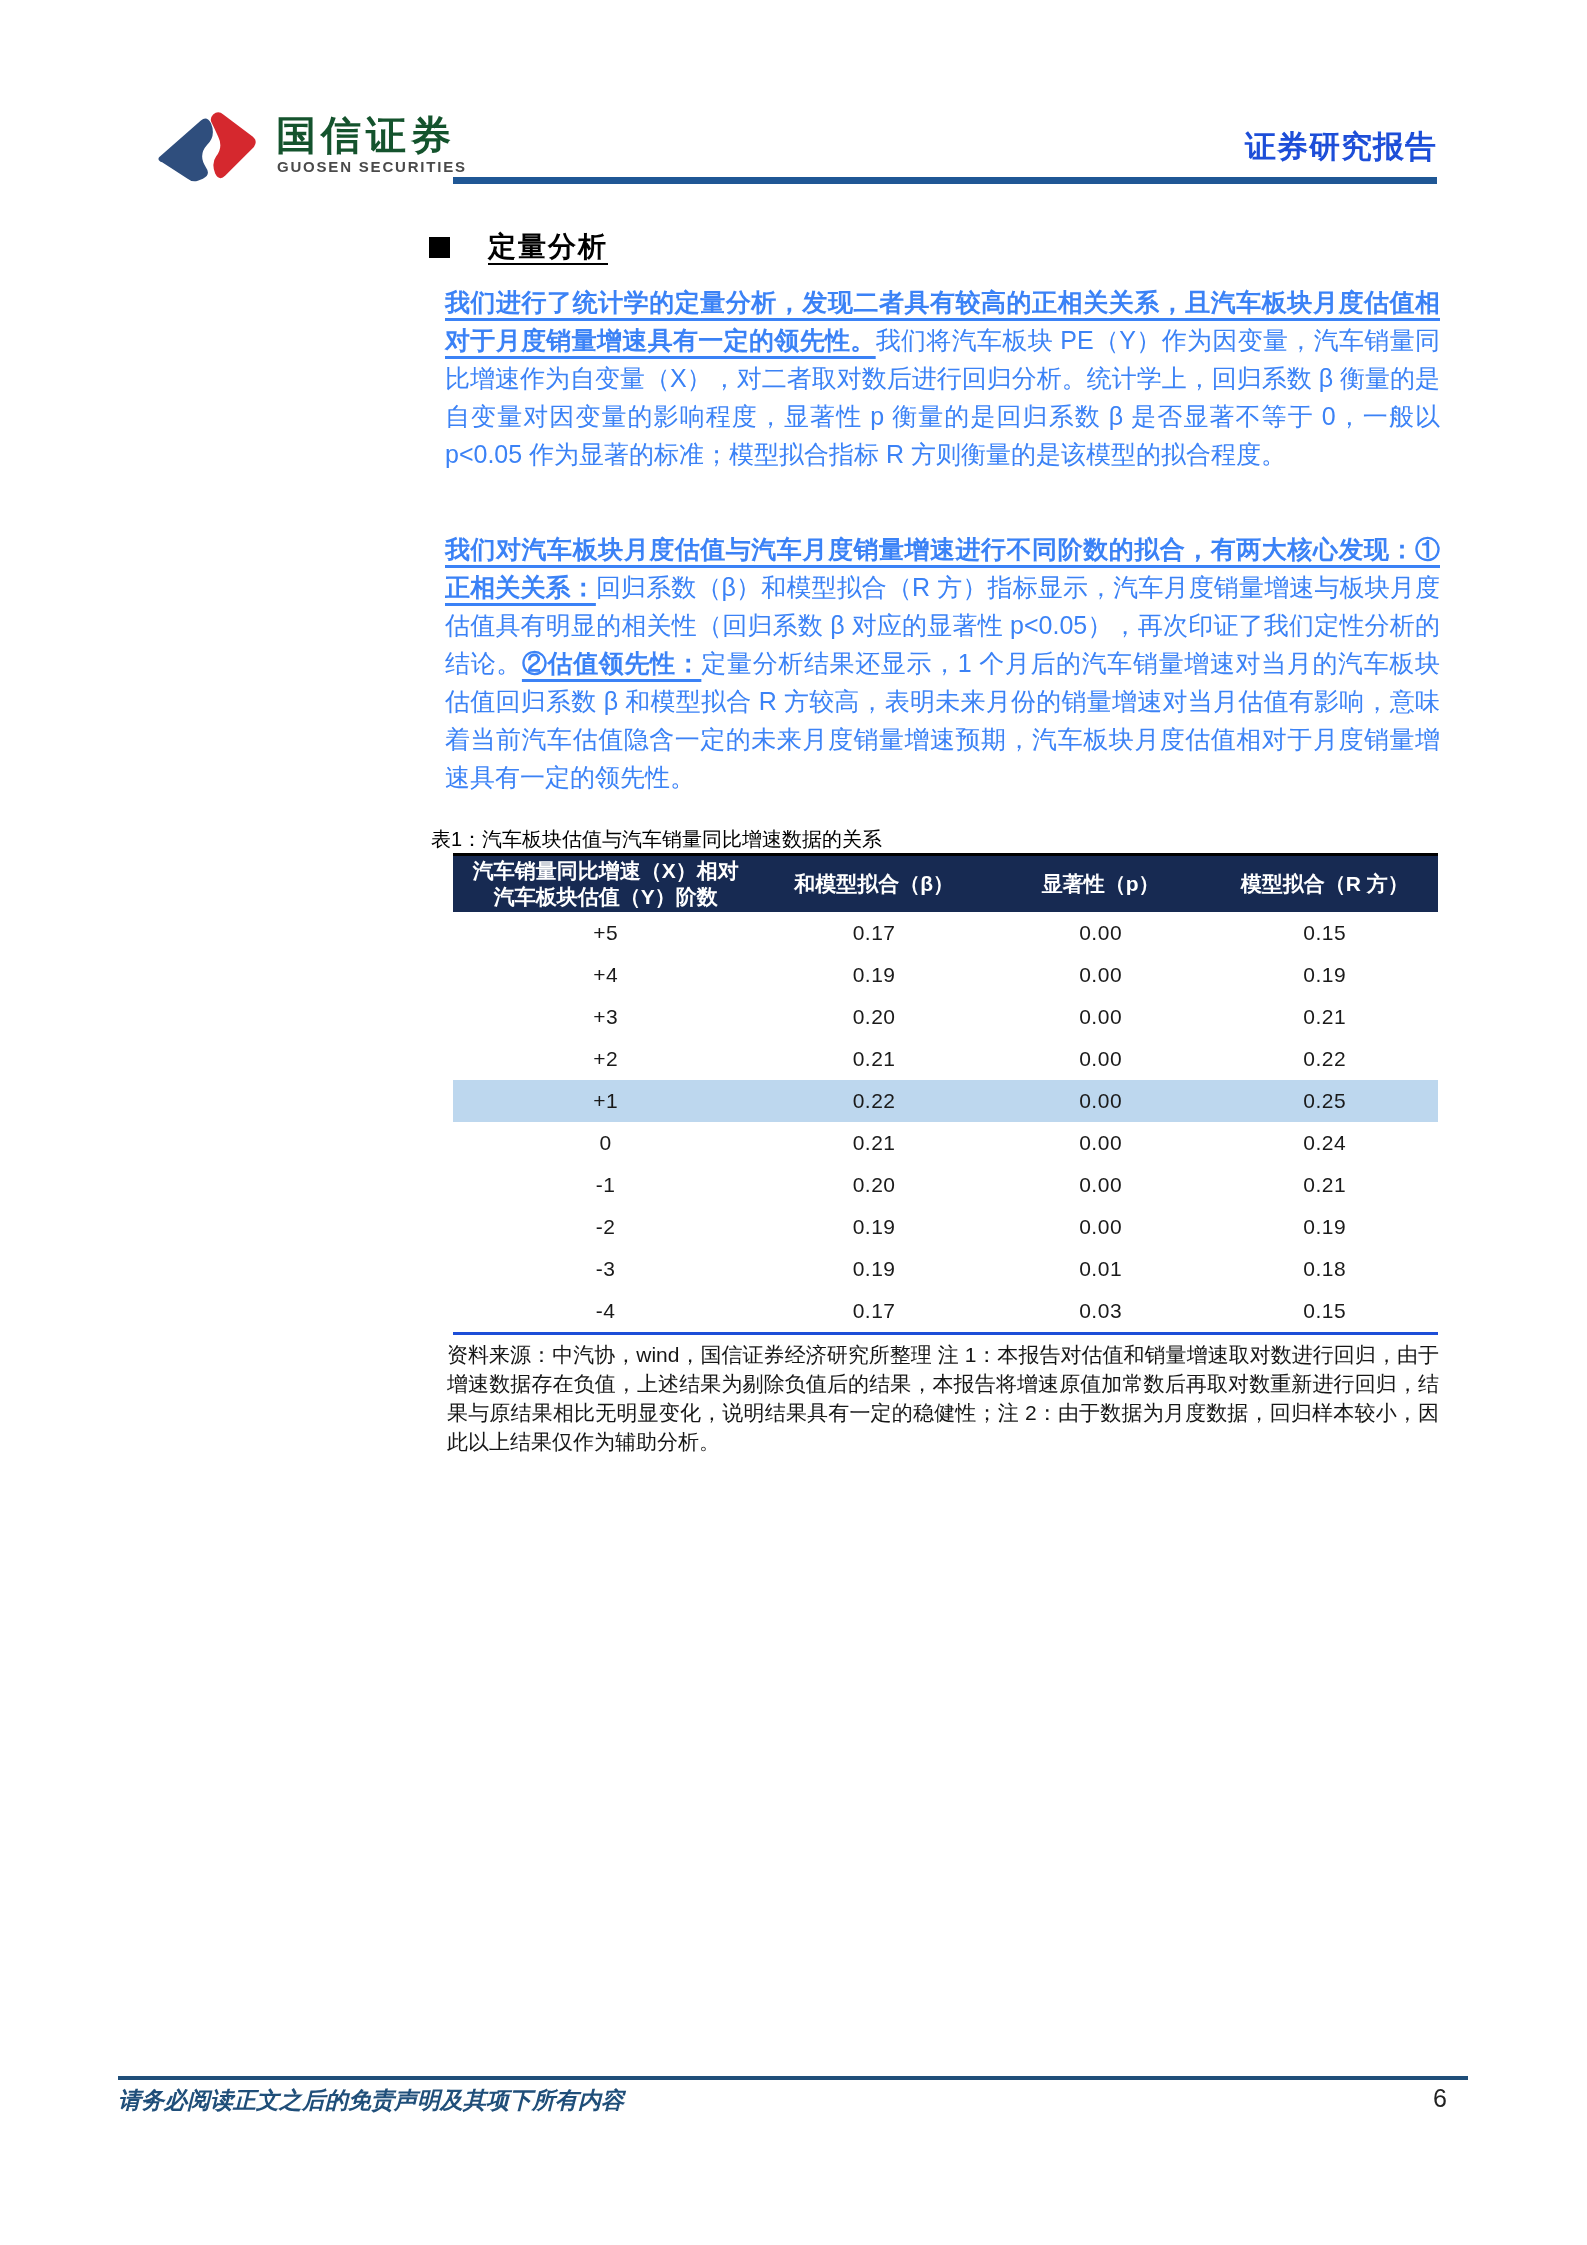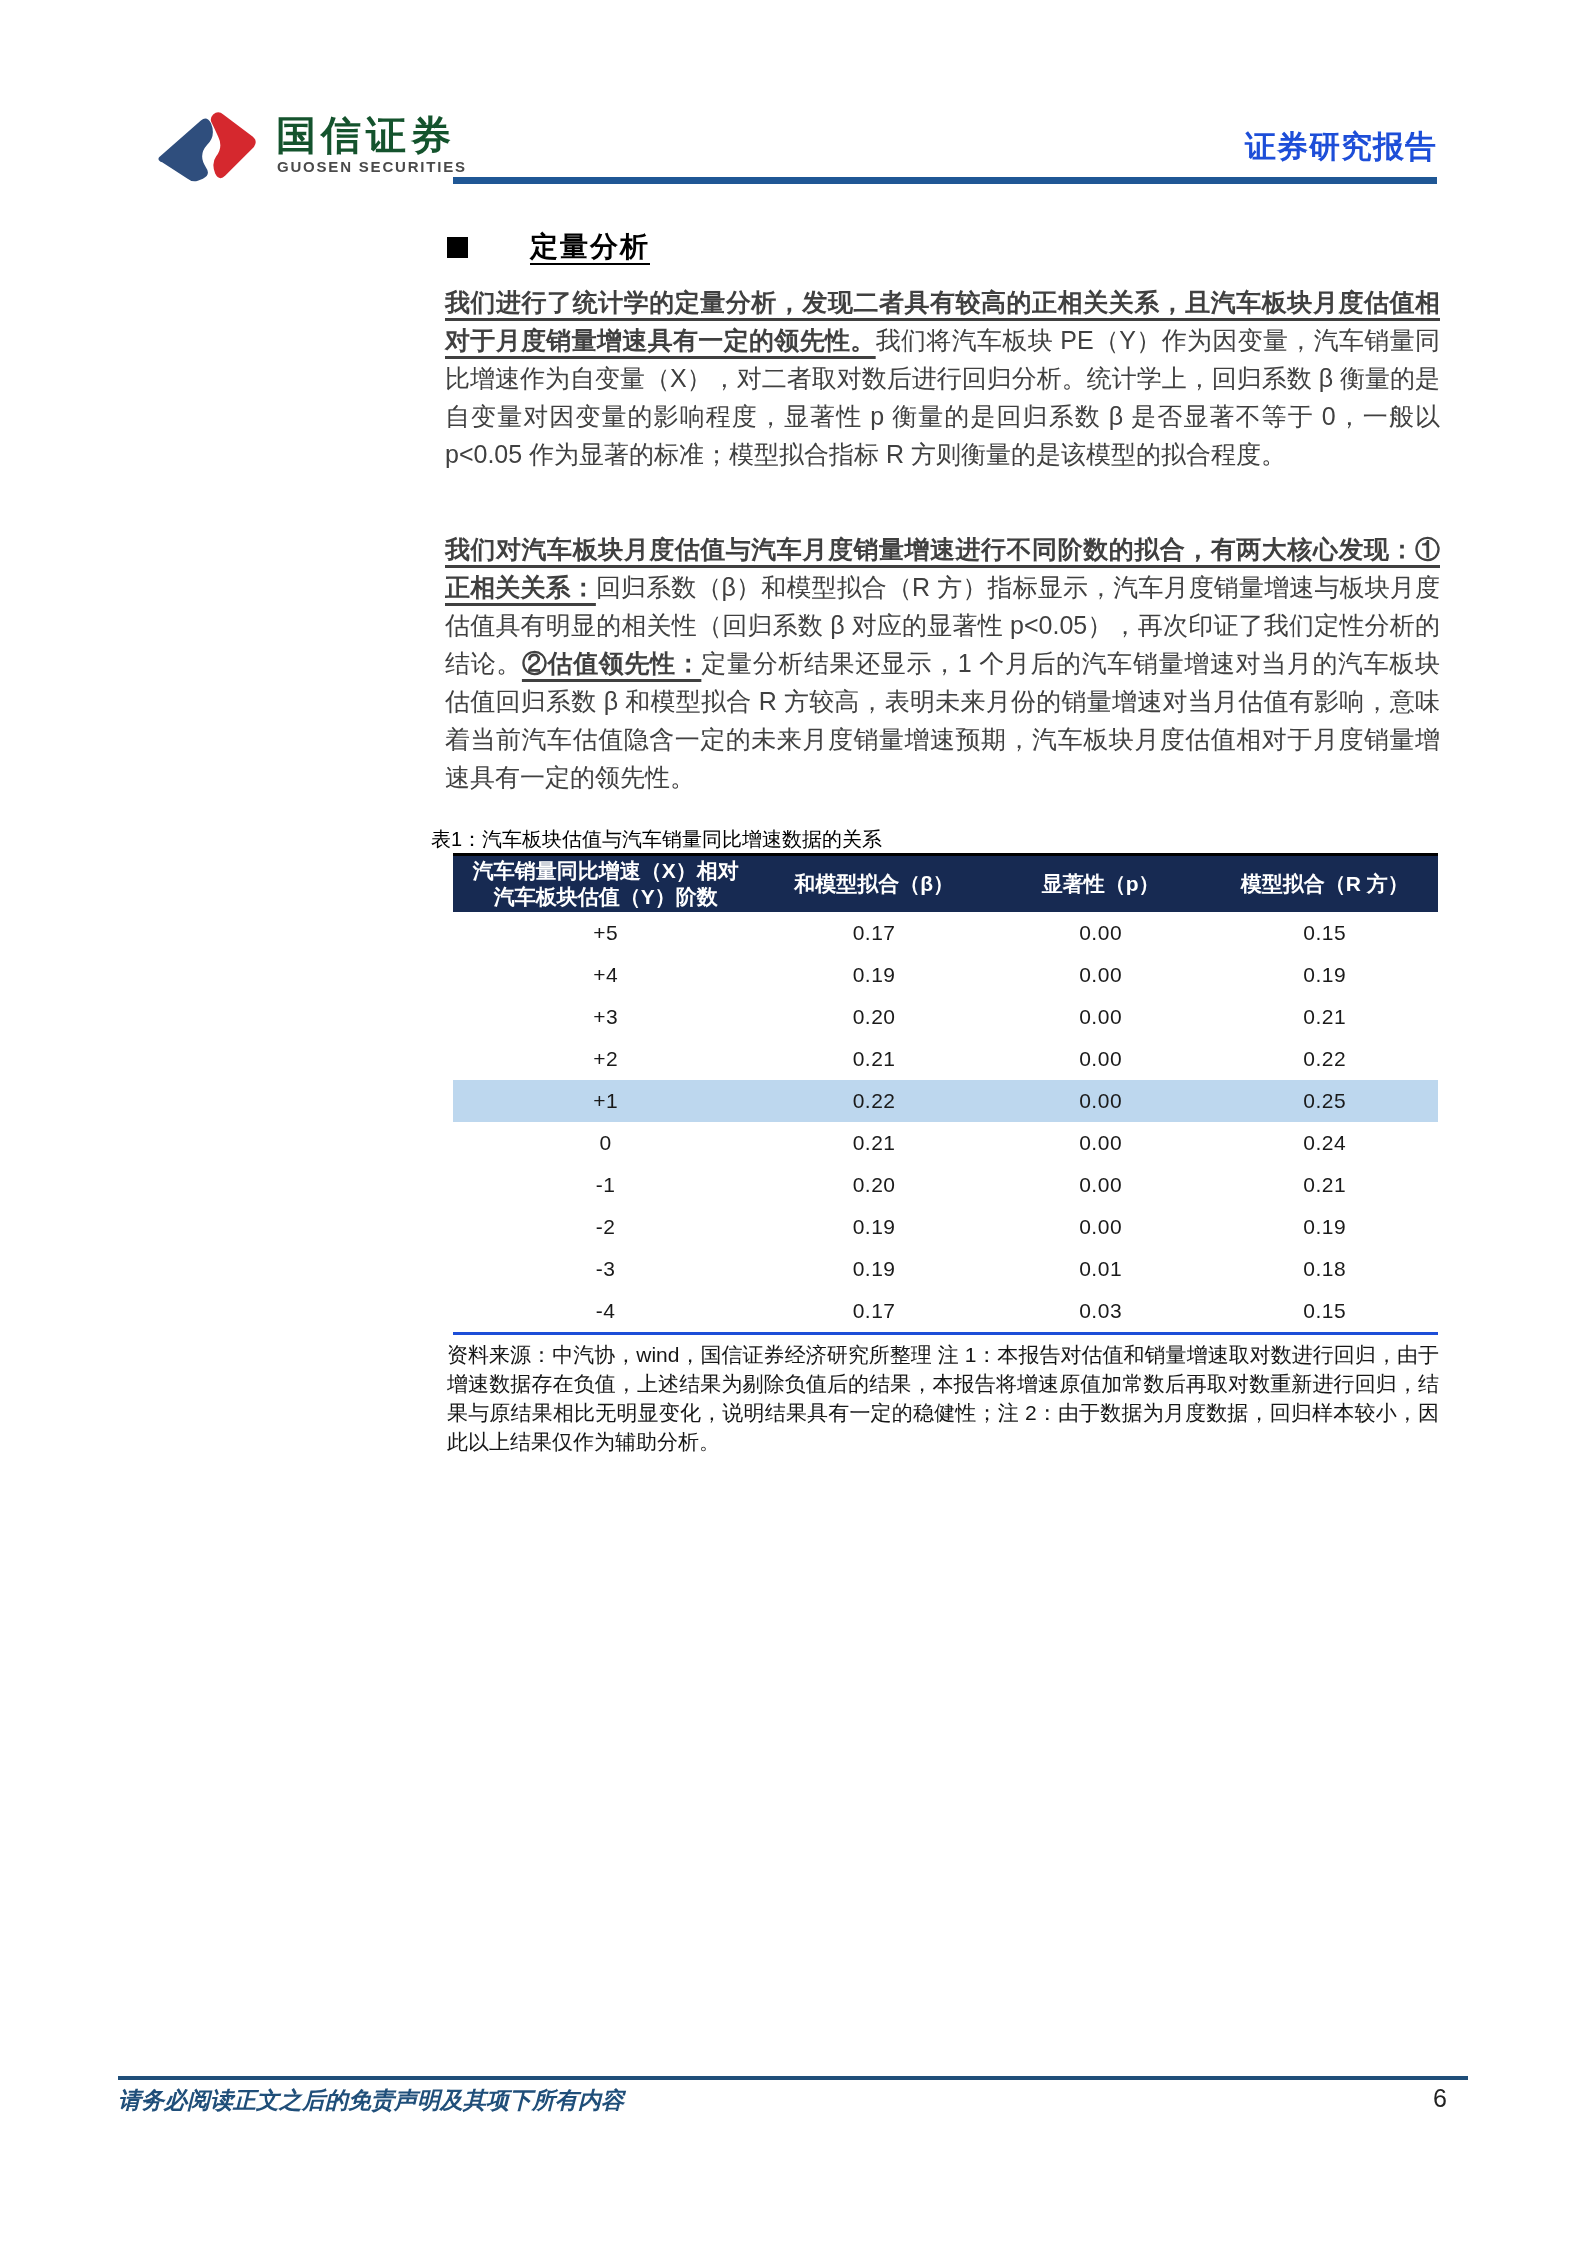--- a/index.html
+++ b/index.html
@@ -11,25 +11,25 @@
     color:#000;
     overflow:hidden;
   }
   
   .logo-icon{position:absolute;left:156px;top:110px;width:102px;height:72px;}
   .logo-cn{position:absolute;left:276px;top:112px;font-size:40px;line-height:46px;font-weight:700;color:#14532d;letter-spacing:5px;}
   .logo-en{position:absolute;left:277px;top:158px;font-size:15px;font-weight:700;color:#4a4a4a;letter-spacing:1.8px;}
   .report-type{position:absolute;right:150px;top:126px;font-size:31px;font-weight:700;color:#1d4ed8;letter-spacing:1px;}
   .header-rule{position:absolute;left:453px;top:177px;width:984px;height:7px;background:#1F5795;}
   
-  .section-row{position:absolute;left:447px;top:228px;display:flex;align-items:center;gap:24px;}
+  .section-row{position:absolute;left:429px;top:228px;display:flex;align-items:center;}
   .bullet-square{width:21px;height:21px;background:#000;margin-right:38px;}
   .section-title{font-size:28px;font-weight:700;color:#000;text-decoration:underline;text-decoration-thickness:2px;text-underline-offset:7px;letter-spacing:2px;}
   
-  .para{position:absolute;left:445px;width:995px;font-size:25px;line-height:38px;text-align:justify;color:#404040;}
+  .para{position:absolute;left:445px;width:995px;font-size:25px;line-height:38px;text-align:justify;color:#3b82f6;}
   .p1{top:283px;}
   .p2{top:530px;}
   .p3{top:1602px;}
   .emph{font-weight:700;text-decoration:underline;text-decoration-thickness:2.5px;text-underline-offset:7px;}
   
   .table-caption{position:absolute;left:431px;top:826px;font-size:20px;font-weight:400;color:#000;text-align:right;}
   table.data-table{position:absolute;left:453px;top:853px;width:985px;border-collapse:collapse;border-top:3px solid #000;border-bottom:3px solid #1d4ed8;table-layout:fixed;}
   .data-table thead th{background:#172A52;color:#fff;font-size:21px;font-weight:700;line-height:26px;text-align:center;vertical-align:middle;padding:2px 0;height:50px;}
   .data-table tbody td{height:42px;font-size:21px;text-align:center;vertical-align:middle;color:#1a1a1a;letter-spacing:0.5px;padding:0;}
   .data-table tr.highlight td{background:#BDD7EE;}

